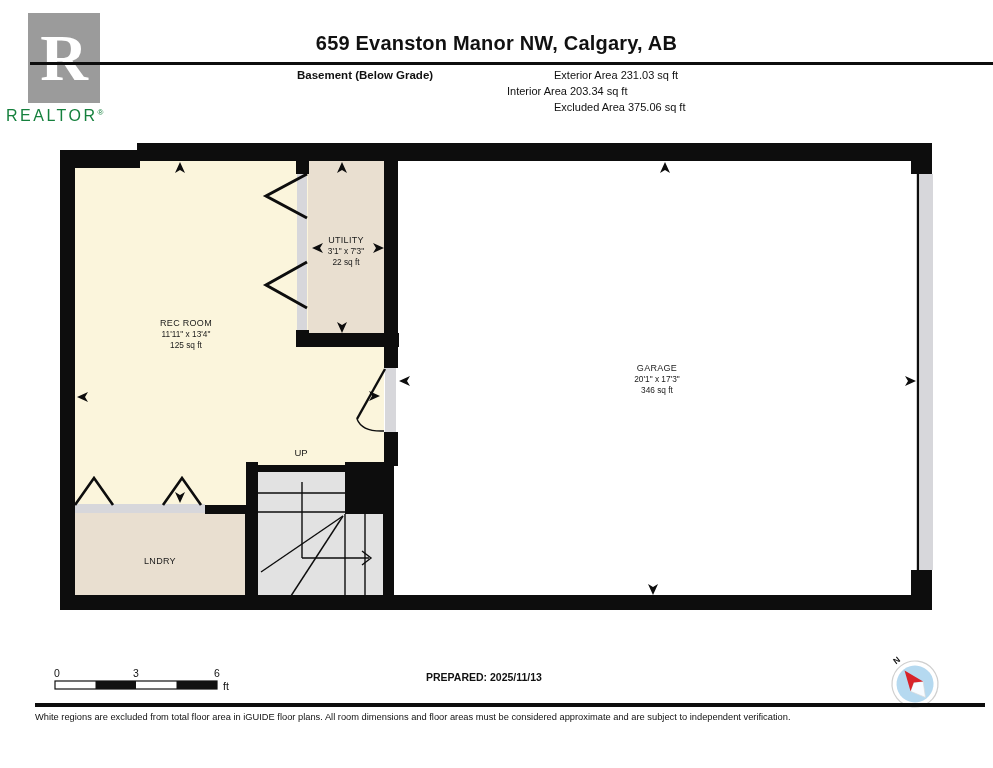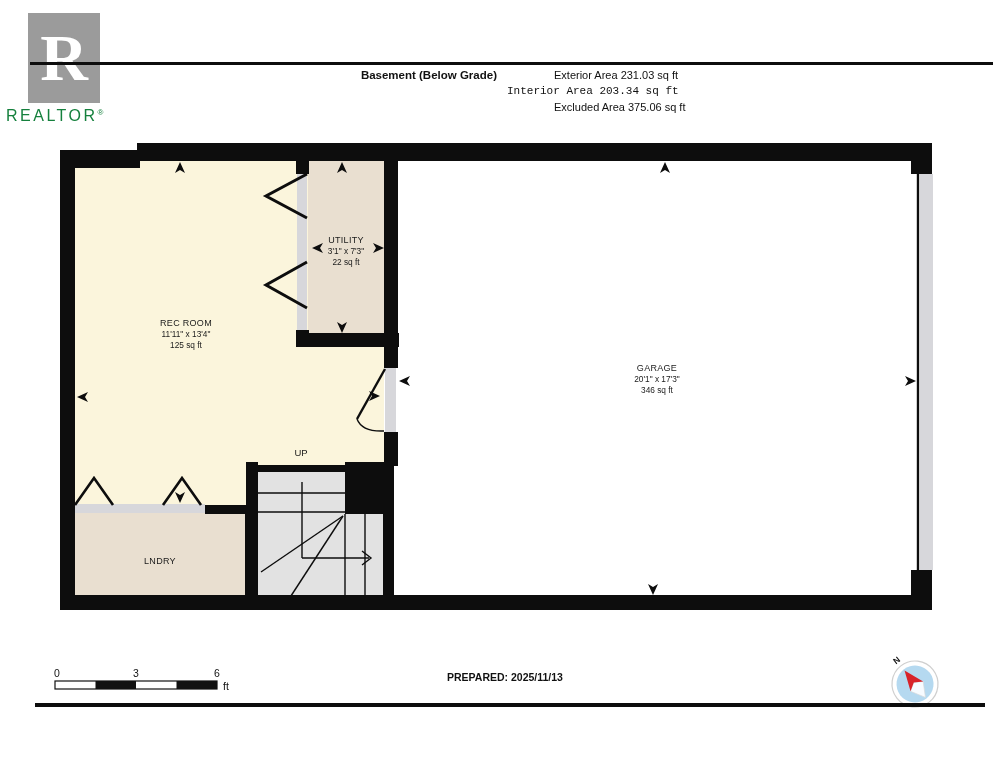--- a/index.html
+++ b/index.html
@@ -2,53 +2,54 @@
 <html><head>
 <meta charset="utf-8">
 <style>
   html,body{margin:0;padding:0;background:#fff;}
   #stage{position:relative;width:993px;height:768px;background:#ffffff;overflow:hidden;
          font-family:"Liberation Sans",sans-serif;color:#111;}
   .abs{position:absolute;}
   
   .title{left:0;top:32px;width:993px;text-align:center;font-size:20px;font-weight:bold;letter-spacing:.2px;}
   .hline{left:30px;top:62px;width:963px;height:3px;background:#0d0d0d;}
-  .floorlabel{left:297px;top:69px;width:200px;text-align:right;font-size:11.5px;font-weight:bold;}
+  .floorlabel{left:297px;top:69px;width:200px;text-align:left;font-size:11.5px;font-weight:bold;}
   .arealine{left:507px;width:220px;font-size:11px;}
   
   .logo-box{left:28px;top:13px;width:72px;height:90px;background:#9b9b9b;display:flex;align-items:center;justify-content:center;}
   .logo-box span{color:#fff;font-size:66px;font-weight:bold;font-family:"Liberation Serif",serif;line-height:1;}
   .logo-word{left:6px;top:107px;width:120px;font-size:16px;letter-spacing:2.5px;color:#15803d;font-weight:400;}
   .logo-word sup{font-size:8px;letter-spacing:0;}
   
-  .prepared{left:447px;top:671px;font-size:10.5px;font-weight:600;}
+  .prepared{left:426px;top:671px;font-size:10.5px;font-weight:600;}
   .fline{left:35px;top:703px;width:950px;height:3.5px;background:#0d0d0d;}
   .disclaimer{left:35px;top:712px;width:900px;font-size:9.3px;color:#111;}
   
   text{font-family:"Liberation Sans",sans-serif;fill:#1a1a1a;}
   .room-name{font-size:9px;letter-spacing:.3px;}
   .room-dims{font-size:8.3px;}
   .up-label{font-size:9.5px;}
   .scale-num{font-size:10.5px;fill:#111;}
   .north-label{font-size:8.5px;font-weight:bold;fill:#111;}
 </style>
 </head>
 <body>
 
 <div id="stage">
 
   <div class="abs logo-box">
     <span>R</span>
   </div>
   <div class="abs logo-word"><span>REALTOR</span><sup>®</sup></div>
 
+  <div class="abs title">659 Evanston Manor NW, Calgary, AB</div>
   <div class="abs hline"></div>
   <div class="abs floorlabel">Basement (Below Grade)</div>
   <div class="abs arealine" style="top:69px;padding-left:47px;">Exterior Area 231.03 sq ft</div>
-  <div class="abs arealine" style="top:85px;font-family:Liberation Mono, monospace;">Interior Area 203.34 sq ft</div>
+  <div class="abs arealine" style="top:85px;">Interior Area 203.34 sq ft</div>
   <div class="abs arealine" style="top:101px;margin-left:47px;">Excluded Area 375.06 sq ft</div>
 
   <svg class="abs" style="left:0;top:0;" width="993" height="768" viewBox="0 0 993 768">
 
     <rect x="398" y="161" width="519" height="434" fill="#FFFFFF"></rect>
     <rect x="75" y="161" width="309" height="437" fill="#FBF5DC"></rect>
     <rect x="308" y="161" width="76" height="172" fill="#E9DFD0"></rect>
     <rect x="75" y="513" width="170" height="84" fill="#E9DFD0"></rect>
     <rect x="258" y="472" width="87" height="40" fill="#E2E2E2"></rect>
     <rect x="258" y="512" width="125" height="86" fill="#E2E2E2"></rect>
@@ -152,14 +153,15 @@
       <circle r="23" fill="#ffffff" stroke="#cfcfcf" stroke-width="1.2"></circle>
       <circle r="18.5" fill="#B5D9F0"></circle>
       <polygon points="0,-2 -8,3 0,17 8,3" fill="#f7fbff" stroke="#d9d9d9" stroke-width="0.6"></polygon>
       <polygon points="0,-17 -8,3 0,-2 8,3" fill="#D8232A"></polygon>
       <text x="0" y="-27" text-anchor="middle" class="north-label">N</text>
     </g>
   </svg>
 
   <div class="abs prepared">PREPARED: 2025/11/13</div>
   <div class="abs fline"></div>
+  <div class="abs disclaimer">White regions are excluded from total floor area in iGUIDE floor plans. All room dimensions and floor areas must be considered approximate and are subject to independent verification.</div>
 
 </div>
 
 </body></html>

